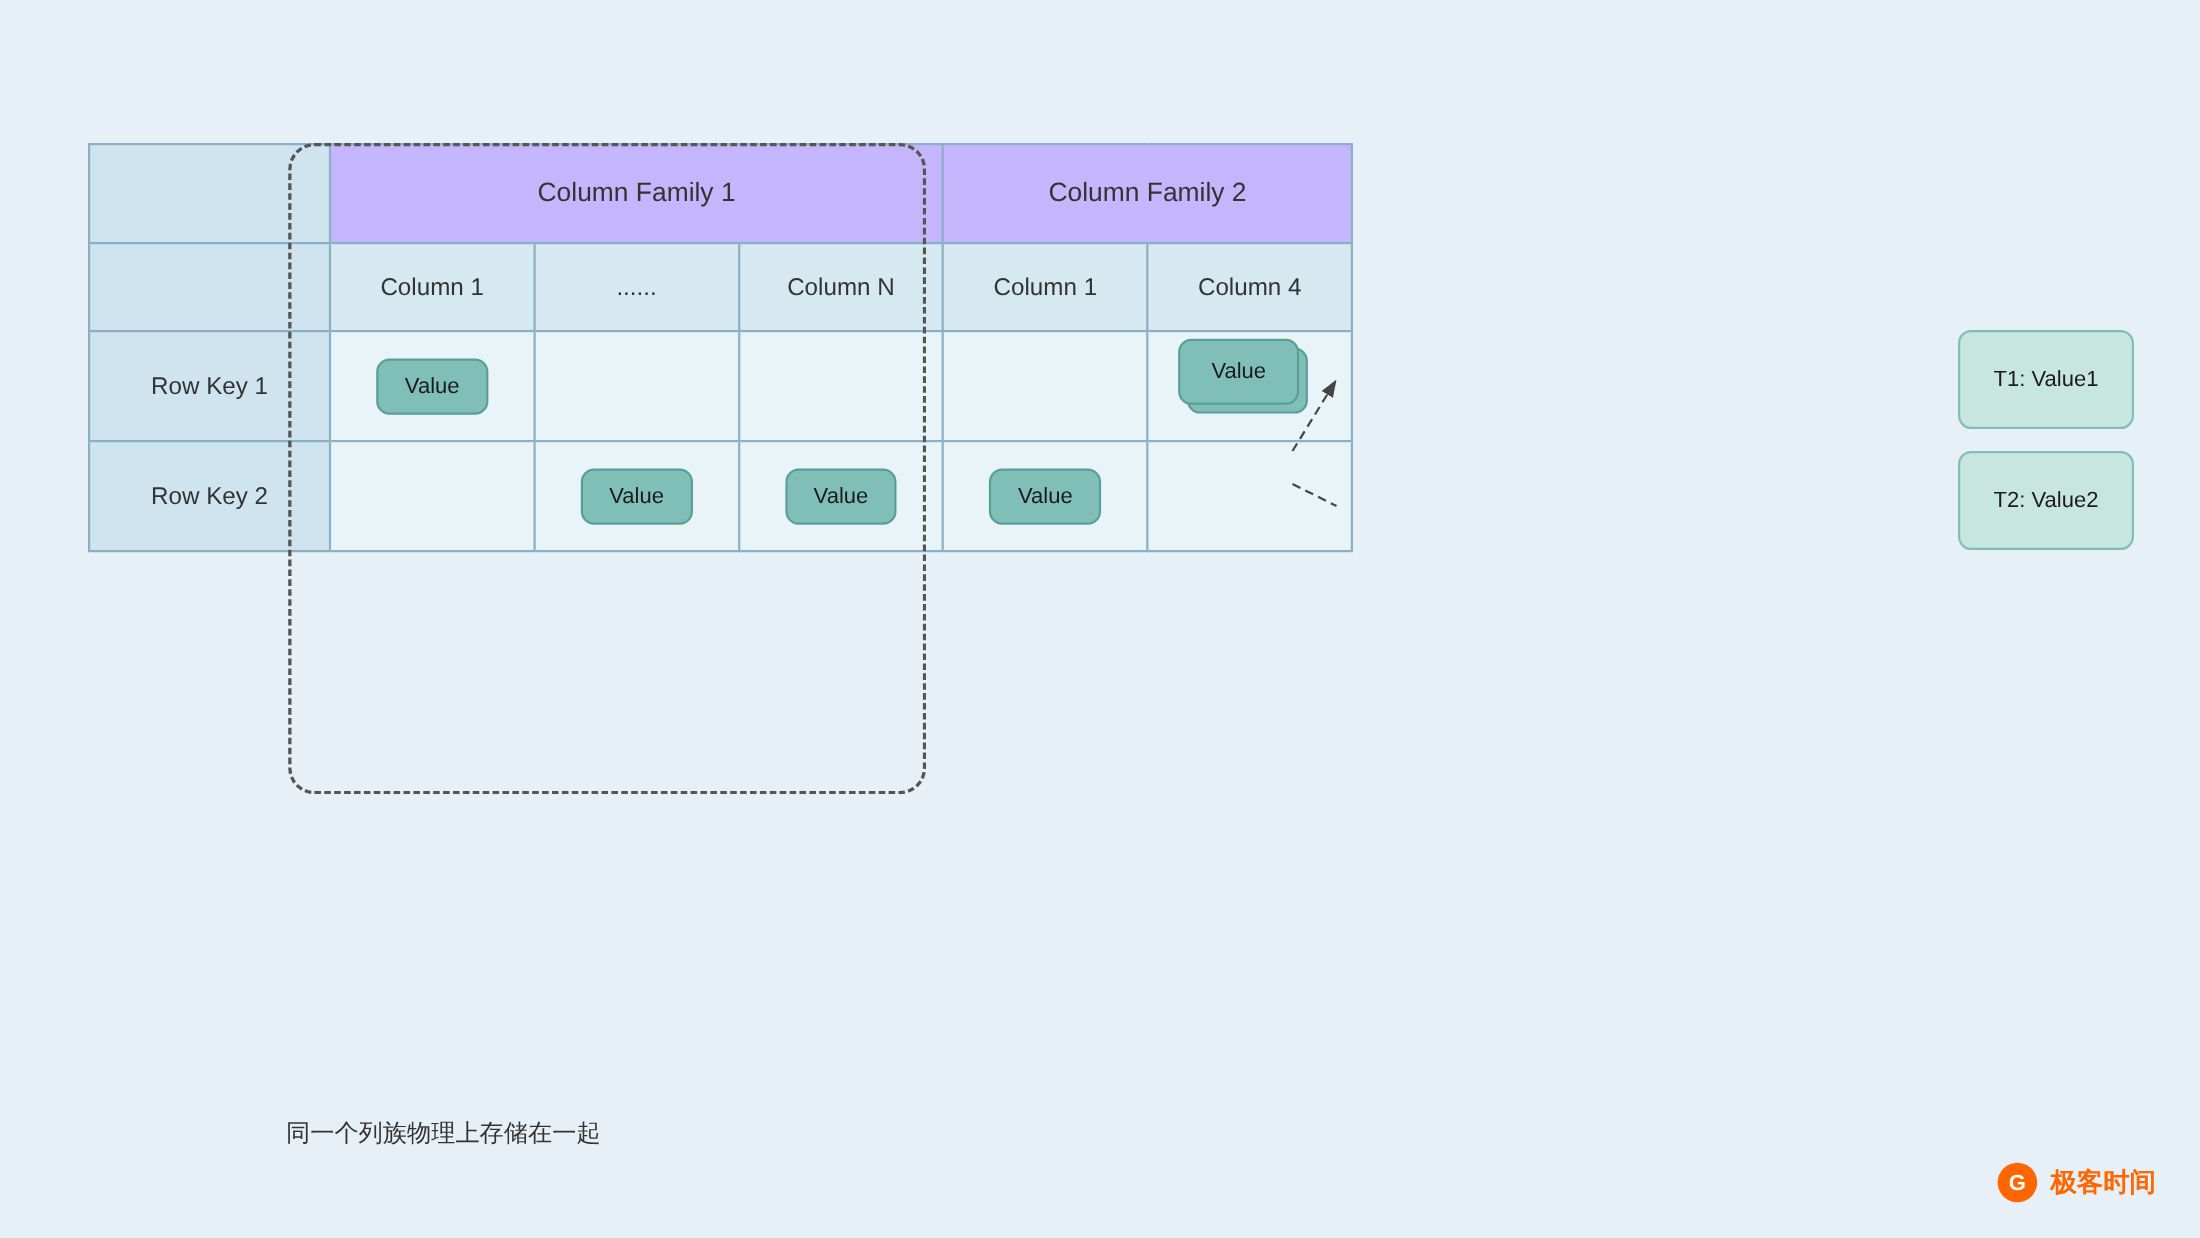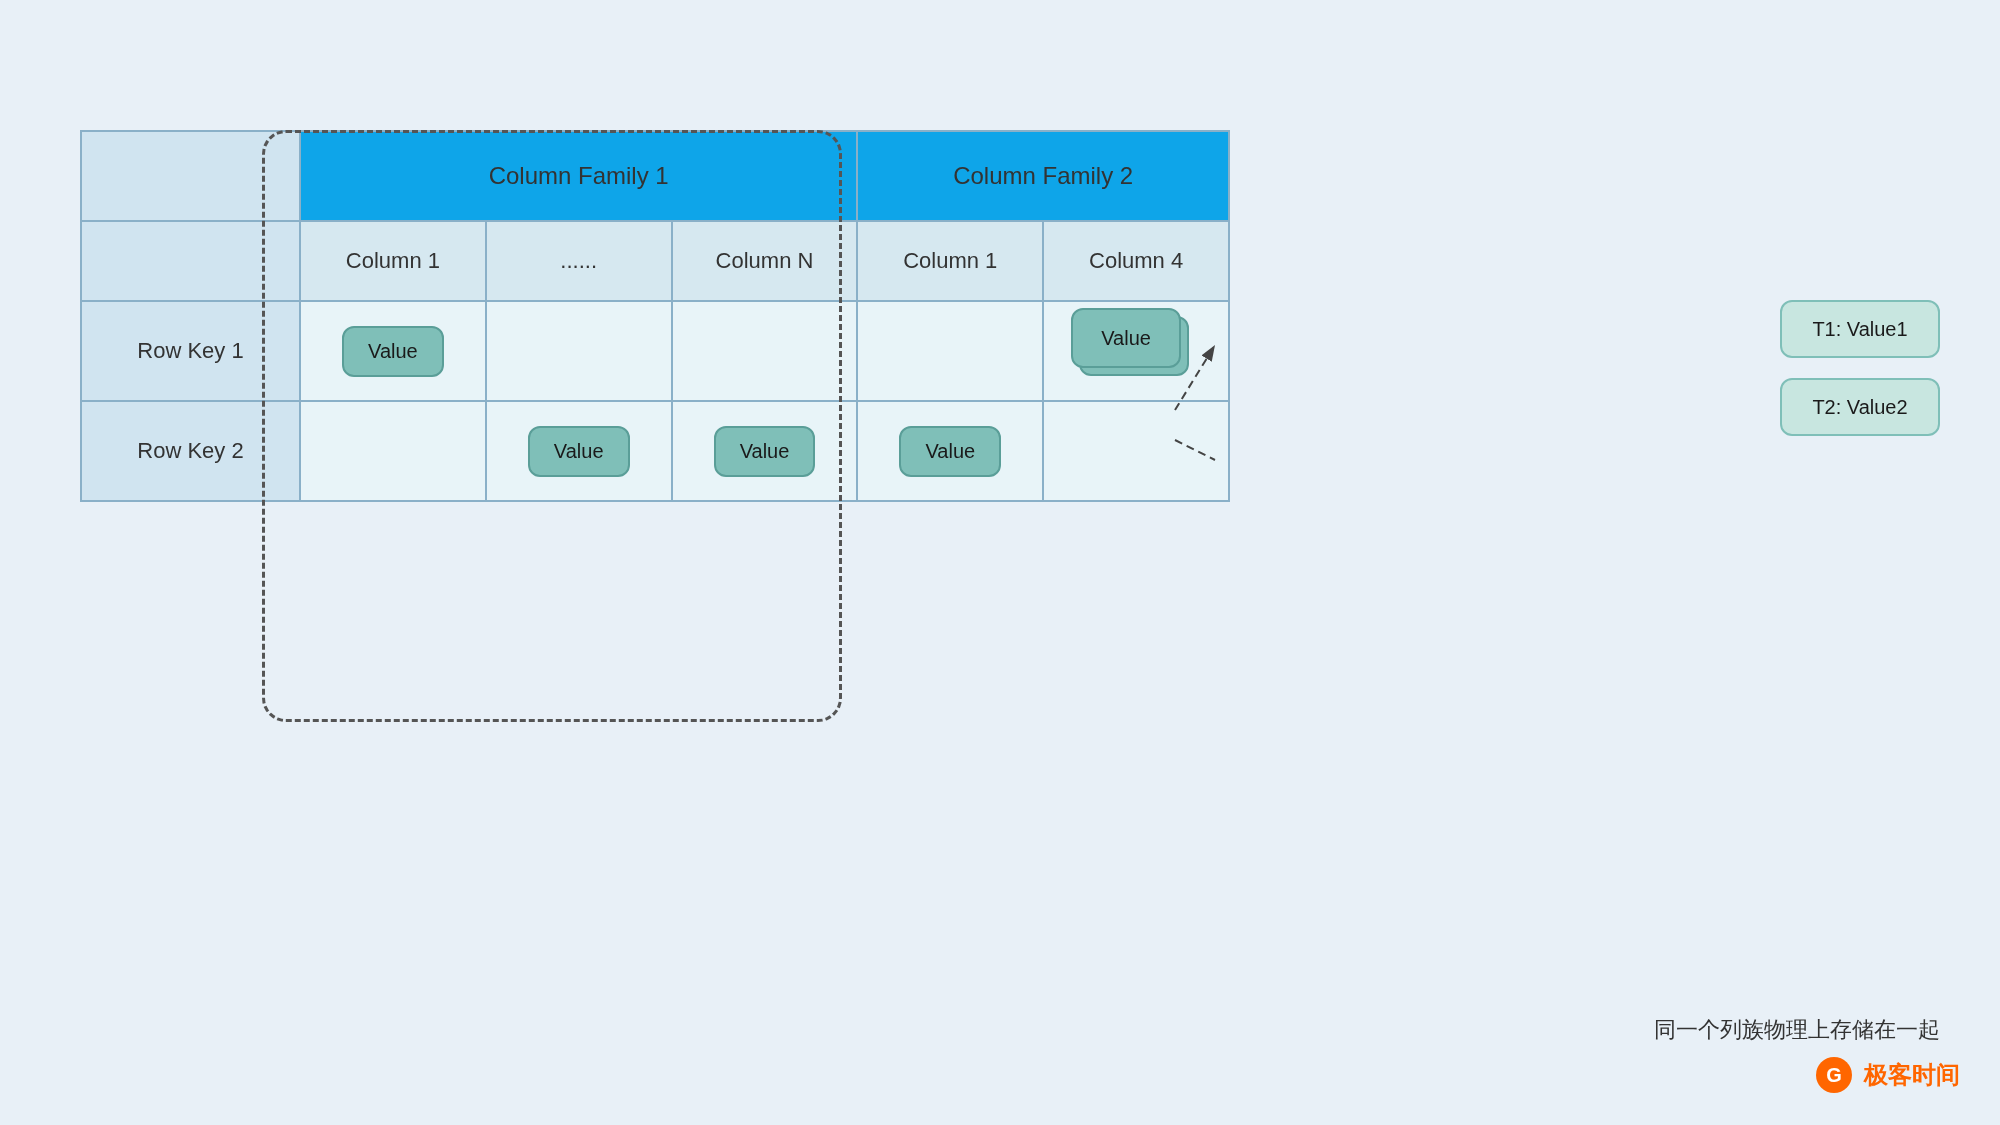--- a/index.html
+++ b/index.html
@@ -33,21 +33,21 @@
 
     .main-table td, .main-table th {
       border: 2px solid #8ab0c8;
       text-align: center;
       font-size: 22px;
       color: #333;
     }
 
     
     .cf-header-row td {
-      background: #0ea5e9;
+      background: #c4b5fd;
       height: 90px;
       font-size: 24px;
     }
 
     
     .col-header-row td {
       background: #d6e8f0;
       height: 80px;
       font-size: 22px;
     }
@@ -137,21 +137,21 @@
       top: 220px;
       display: flex;
       flex-direction: column;
       gap: 20px;
     }
 
     .annotation-box {
       background: #c8e6e0;
       border: 2px solid #7fbfb8;
       border-radius: 12px;
-      padding: 12px 18px;
+      padding: 28px 18px;
       font-size: 20px;
       color: #1a1a1a;
       width: 160px;
       text-align: center;
       line-height: 1.5;
     }
 
     
     .arrow-svg {
       position: absolute;
@@ -163,21 +163,21 @@
       z-index: 20;
     }
 
     
     .bottom-labels {
       position: absolute;
       bottom: 0px;
       left: 20px;
       right: 0px;
       display: flex;
-      justify-content: flex-end;
+      justify-content: space-between;
       align-items: center;
     }
 
     .bottom-label {
       font-size: 22px;
       color: #333;
     }
 
     
     .brand-logo {

